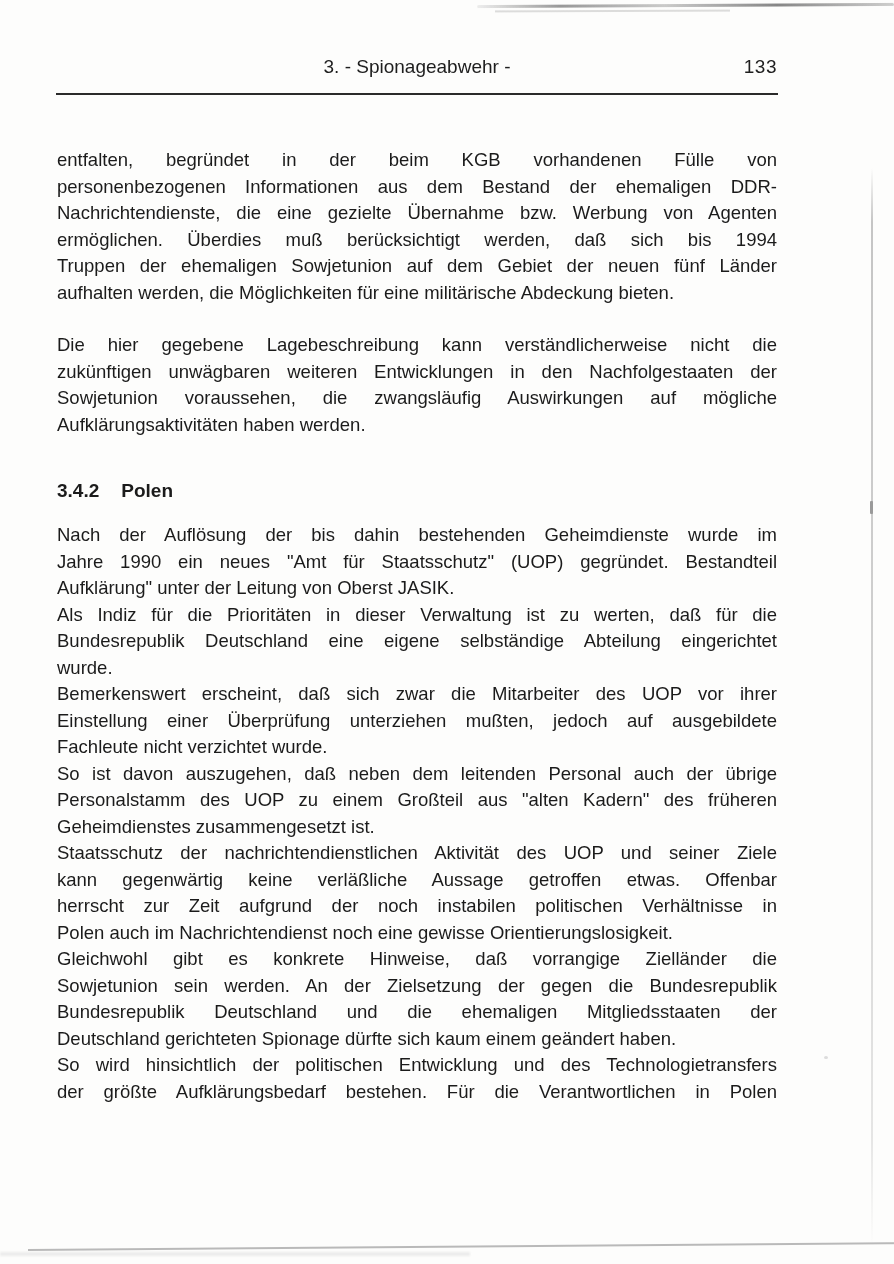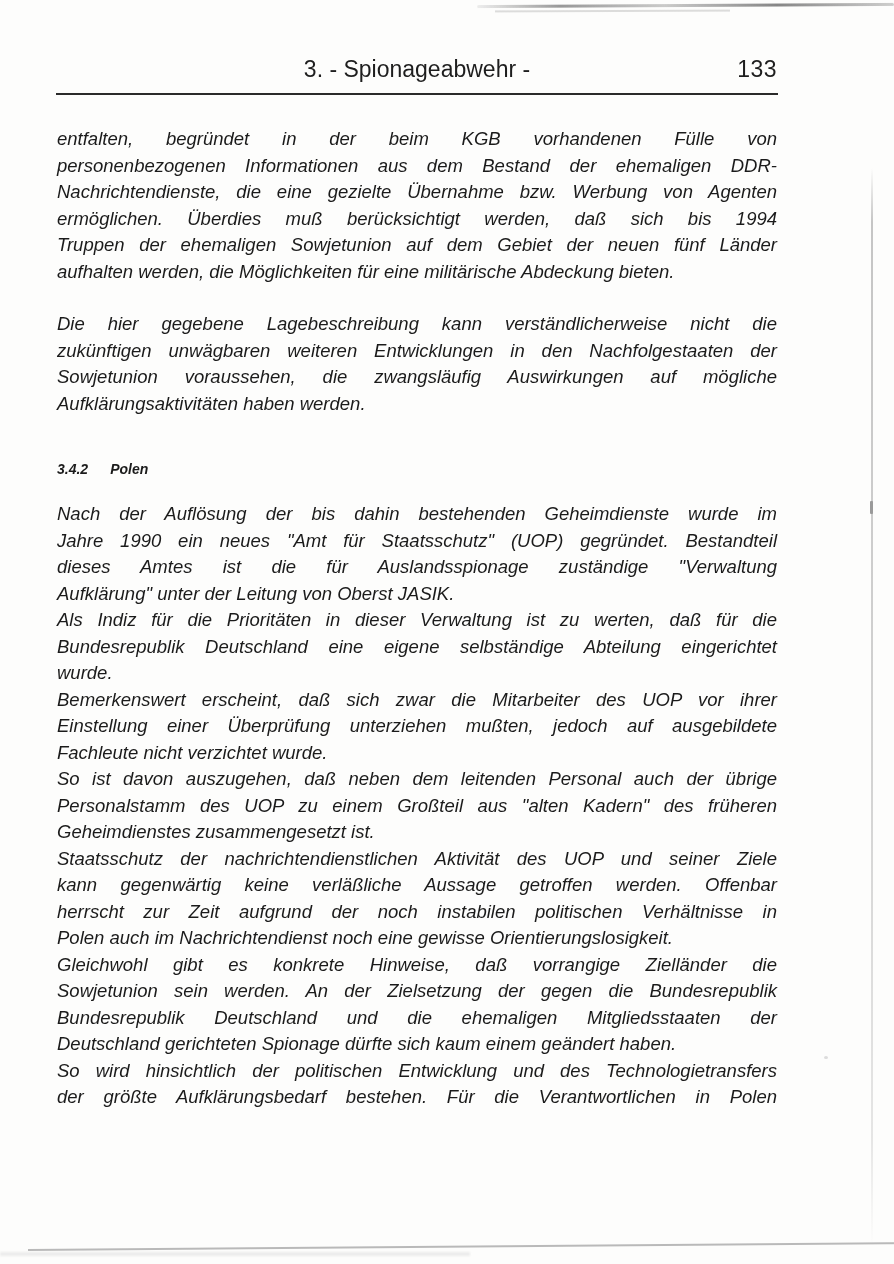--- a/index.html
+++ b/index.html
@@ -5,30 +5,30 @@
   * { margin:0; padding:0; box-sizing:border-box; }
   html, body { overflow:hidden; background:#ffffff; }
   body {
     width:894px; height:1264px; position:relative;
     font-family:"Liberation Sans","DejaVu Sans",sans-serif;
     color:#1b1b1b;
   }
   .page { position:absolute; inset:0; background:#fdfdfc; overflow:hidden; }
 
   
-  .header { position:absolute; top:56px; left:57px; width:720px; height:26px; font-size:23px; }
+  .header { position:absolute; top:56px; left:57px; width:720px; height:26px; font-size:19px; }
   .header .title { position:absolute; left:0; right:0; text-align:center; color:#1e1e1e; }
   .header .pageno { position:absolute; right:0; top:0; color:#1e1e1e; letter-spacing:0.5px; }
   .rule { position:absolute; top:93px; left:56px; width:722px; height:2px; background:#2a2a2a; border:none; }
 
   
-  .bodytext { position:absolute; top:126px; left:57px; width:720px; font-size:18.5px; line-height:26.5px;font-style:italic; }
+  .bodytext { position:absolute; top:147px; left:57px; width:720px; font-size:18.5px; line-height:26.5px; }
   .line { text-align:justify; text-align-last:justify; }
   .line.last { text-align-last:left; }
-  .heading { font-weight:bold; font-size:14px; line-height:27px; }
+  .heading { font-weight:bold; font-size:19px; line-height:27px; }
   .h-num { margin-right:22px; }
   #para-2 { margin-top:26px; }
   #heading-3-4-2 { margin-top:39px; }
   #para-3a { margin-top:18px; }
 
   
   .art-top { position:absolute; top:4px; left:477px; width:417px; height:3px; border-radius:2px;
     background:linear-gradient(90deg, rgba(150,150,150,.15), rgba(110,110,110,.7) 20%, rgba(140,140,140,.45) 45%, rgba(95,95,95,.75) 72%, rgba(150,150,150,.45));
     transform:rotate(-0.3deg); filter:blur(.4px); }
   .art-top2 { position:absolute; top:10px; left:495px; width:235px; height:2px;
@@ -72,41 +72,40 @@
       <div class="para" id="para-2">
         <div class="line">Die hier gegebene Lagebeschreibung kann verständlicherweise nicht die</div>
         <div class="line">zukünftigen unwägbaren weiteren Entwicklungen in den Nachfolgestaaten der</div>
         <div class="line">Sowjetunion voraussehen, die zwangsläufig Auswirkungen auf mögliche</div>
         <div class="line last">Aufklärungsaktivitäten haben werden.</div>
       </div>
       <div class="heading" id="heading-3-4-2"><span class="h-num">3.4.2</span><span class="h-title">Polen</span></div>
       <div class="para" id="para-3a">
         <div class="line">Nach der Auflösung der bis dahin bestehenden Geheimdienste wurde im</div>
         <div class="line">Jahre 1990 ein neues "Amt für Staatsschutz" (UOP) gegründet. Bestandteil</div>
-        <div class="line">dieses Amtes ist die für Auslandsspionage zuständige "Verwaltung</div>
         <div class="line last">Aufklärung" unter der Leitung von Oberst JASIK.</div>
       </div>
       <div class="para" id="para-3b">
         <div class="line">Als Indiz für die Prioritäten in dieser Verwaltung ist zu werten, daß für die</div>
         <div class="line">Bundesrepublik Deutschland eine eigene selbständige Abteilung eingerichtet</div>
         <div class="line last">wurde.</div>
       </div>
       <div class="para" id="para-3c">
         <div class="line">Bemerkenswert erscheint, daß sich zwar die Mitarbeiter des UOP vor ihrer</div>
         <div class="line">Einstellung einer Überprüfung unterziehen mußten, jedoch auf ausgebildete</div>
         <div class="line last">Fachleute nicht verzichtet wurde.</div>
       </div>
       <div class="para" id="para-3d">
         <div class="line">So ist davon auszugehen, daß neben dem leitenden Personal auch der übrige</div>
         <div class="line">Personalstamm des UOP zu einem Großteil aus "alten Kadern" des früheren</div>
         <div class="line last">Geheimdienstes zusammengesetzt ist.</div>
       </div>
       <div class="para" id="para-3e">
         <div class="line">Staatsschutz der nachrichtendienstlichen Aktivität des UOP und seiner Ziele</div>
-        <div class="line">kann gegenwärtig keine verläßliche Aussage getroffen werden. Offenbar</div>
+        <div class="line">kann gegenwärtig keine verläßliche Aussage getroffen etwas. Offenbar</div>
         <div class="line">herrscht zur Zeit aufgrund der noch instabilen politischen Verhältnisse in</div>
         <div class="line last">Polen auch im Nachrichtendienst noch eine gewisse Orientierungslosigkeit.</div>
       </div>
       <div class="para" id="para-3f">
         <div class="line">Gleichwohl gibt es konkrete Hinweise, daß vorrangige Zielländer die</div>
         <div class="line">Sowjetunion sein werden. An der Zielsetzung der gegen die Bundesrepublik</div>
         <div class="line">Bundesrepublik Deutschland und die ehemaligen Mitgliedsstaaten der</div>
         <div class="line last">Deutschland gerichteten Spionage dürfte sich kaum einem geändert haben.</div>
       </div>
       <div class="para" id="para-3g">

